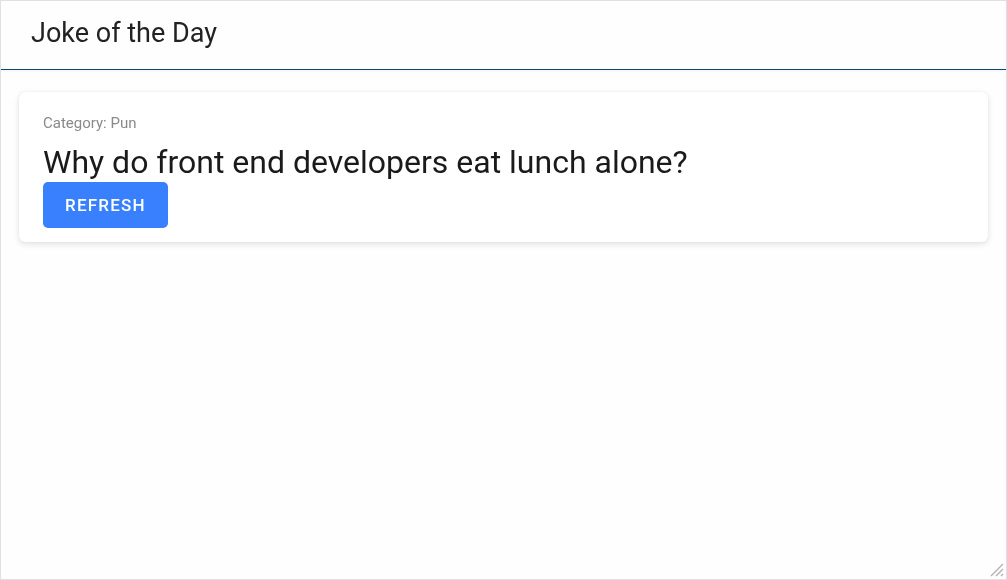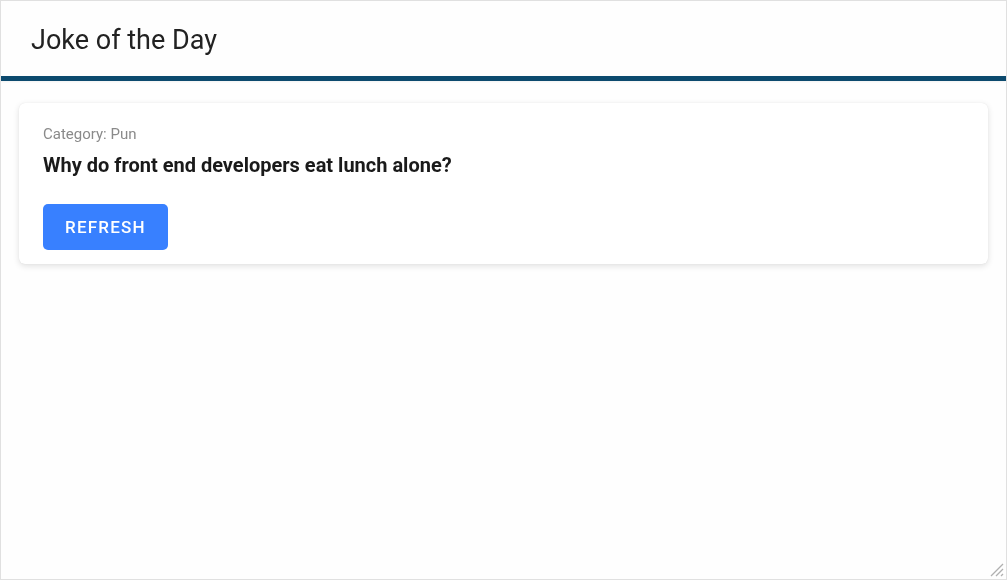--- a/index.html
+++ b/index.html
@@ -9,22 +9,22 @@
     }
     body {
       font-family: -apple-system, BlinkMacSystemFont, "Segoe UI", Roboto, Helvetica, Arial, sans-serif;
       background: #fefefe;
       width: 1007px;
       height: 580px;
       position: relative;
       border: 1px solid #e0e0e0;
     }
     .header {
-      padding: 23px 30px 20px 30px;
-      border-bottom: 5px solid #0c4a6e;
+      padding: 16px 30px 20px 30px;
+      border-bottom: 1px solid #0c4a6e;
       box-shadow: 0 1px 2px rgba(0,0,0,0.05);
     }
     .header-title {
       font-size: 27px;
       font-weight: 400;
       color: #222;
     }
     .content {
       padding: 22px 18px;
     }
@@ -35,24 +35,23 @@
       padding: 22px 24px 14px 24px;
       position: relative;
     }
     .category {
       font-size: 15px;
       color: #8a8a8a;
       margin-bottom: 10px;
       font-weight: 400;
     }
     .joke-setup {
-      font-size: 20px;
-      font-weight: 700;
+      font-size: 32px;
+      font-weight: 400;
       color: #1a1a1a;
-      margin-bottom: 26px;
       line-height: 1.25;
     }
     .joke-delivery {
       font-size: 20px;
       color: #6b6b6b;
       margin-bottom: 36px;
       font-weight: 400;
     }
     .card-footer {
       display: flex;

